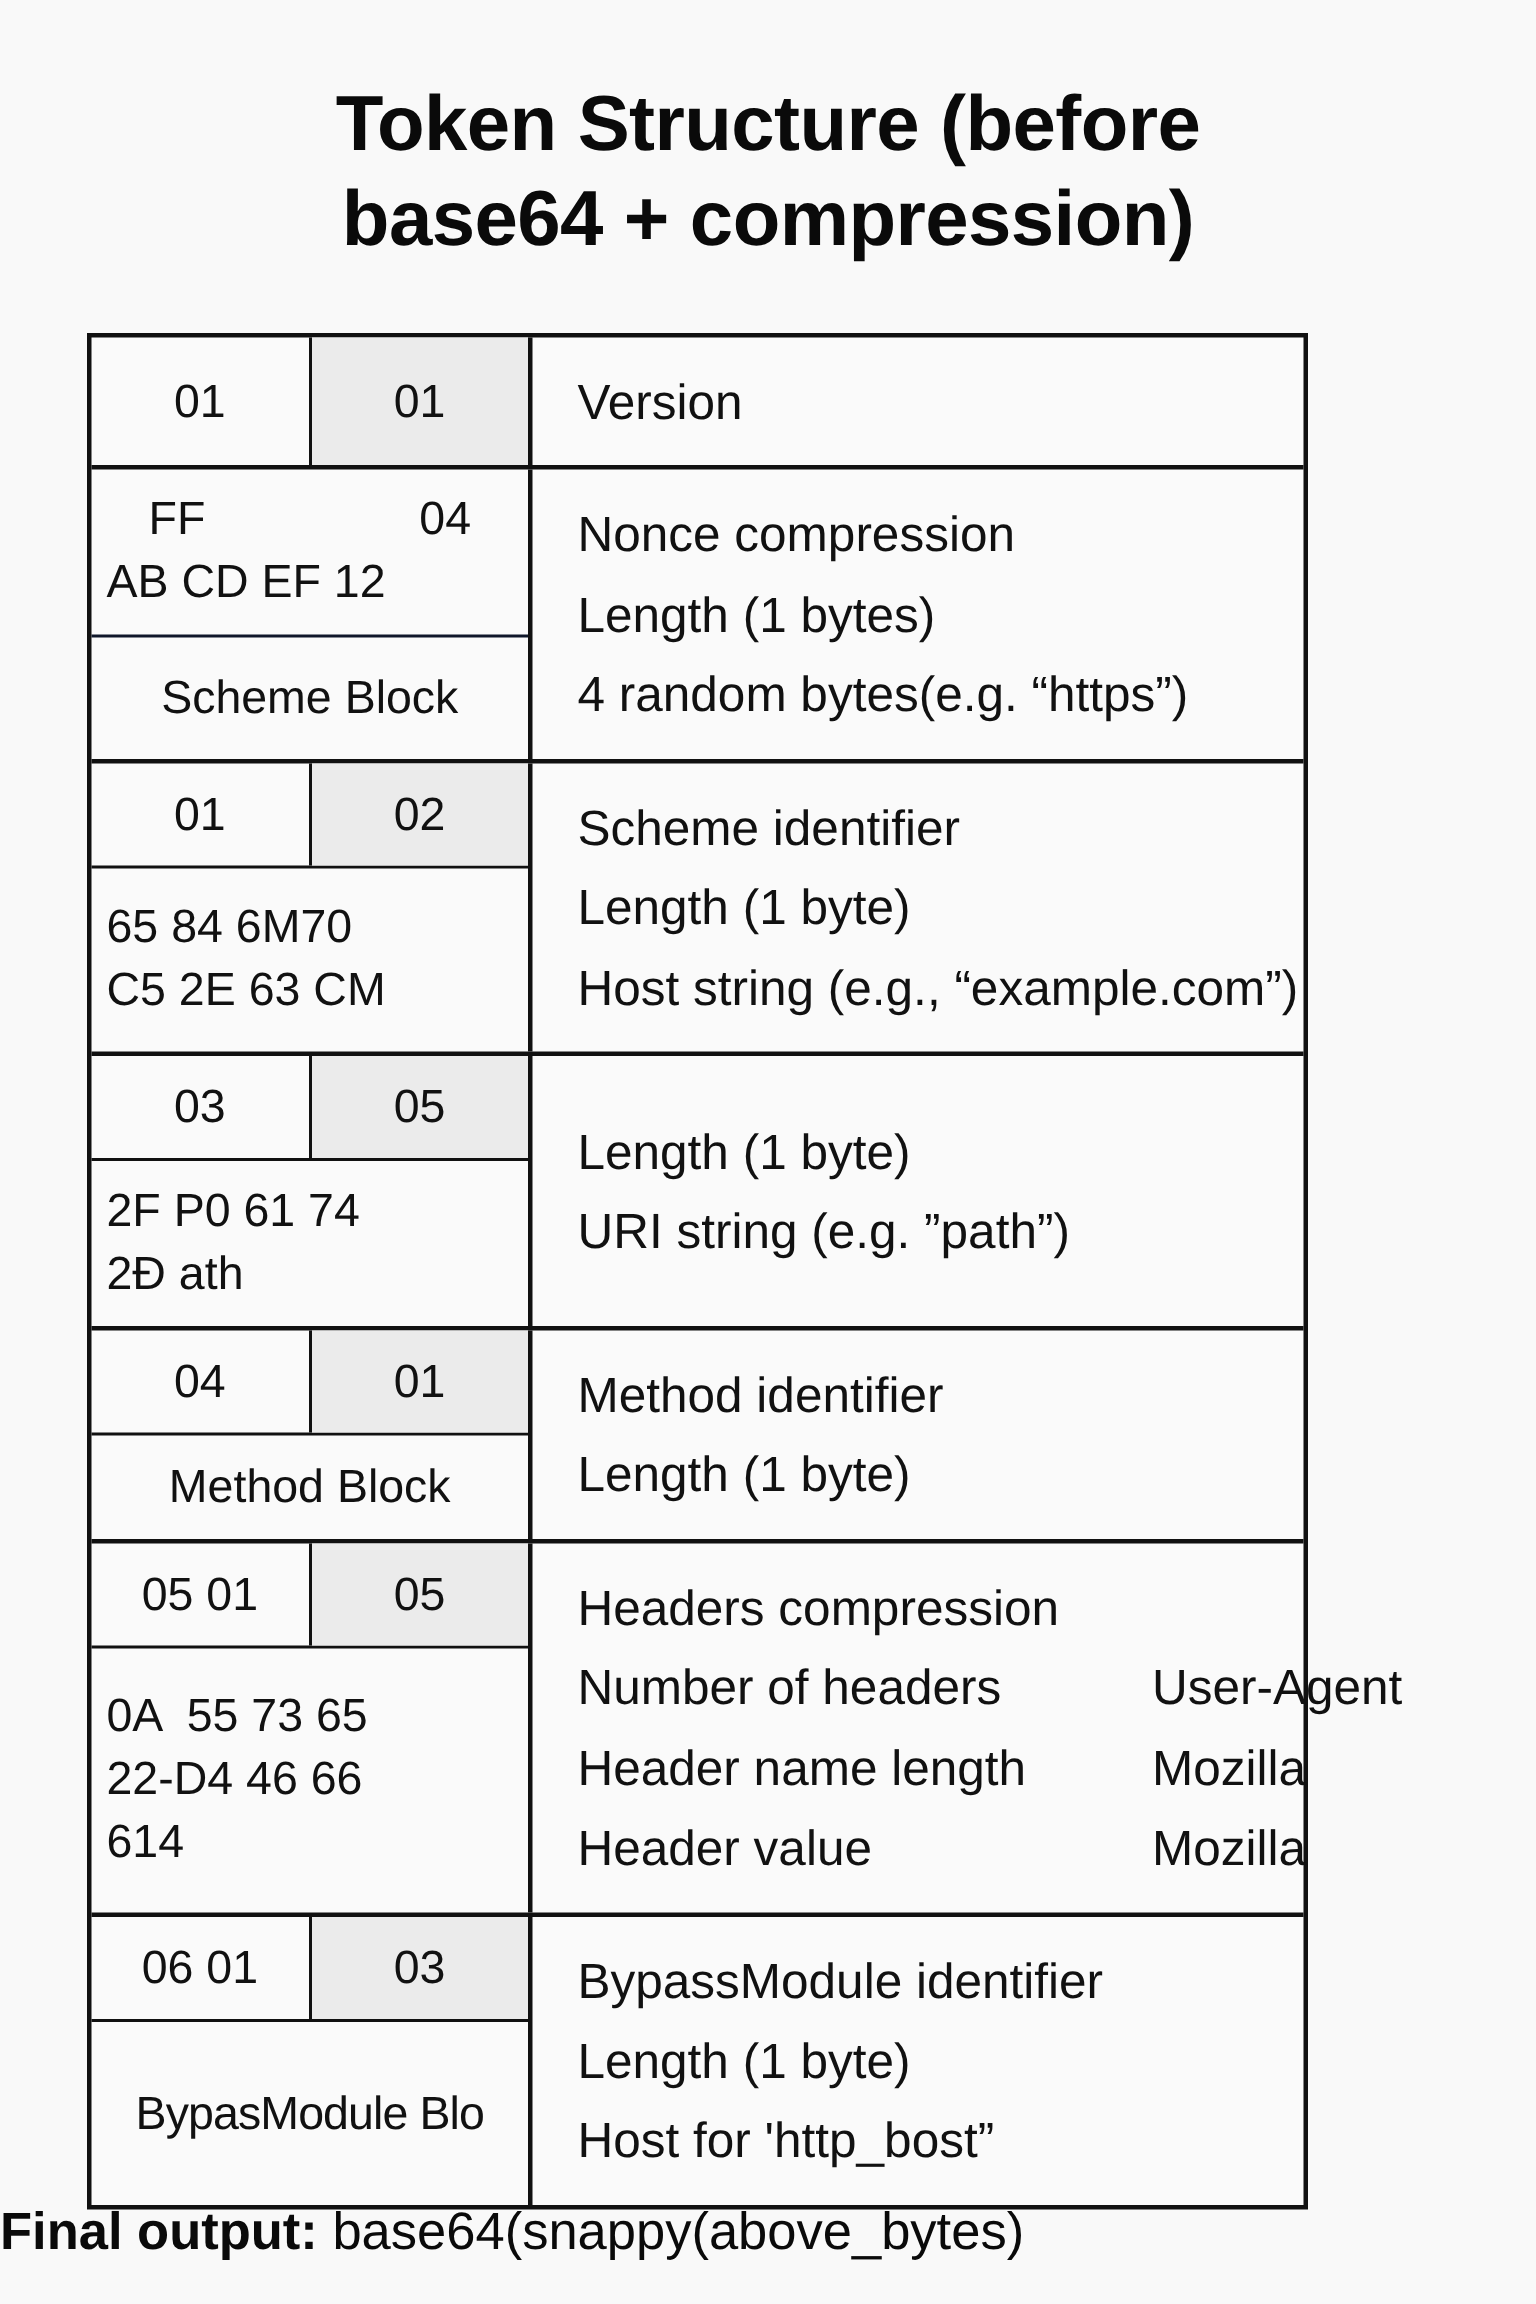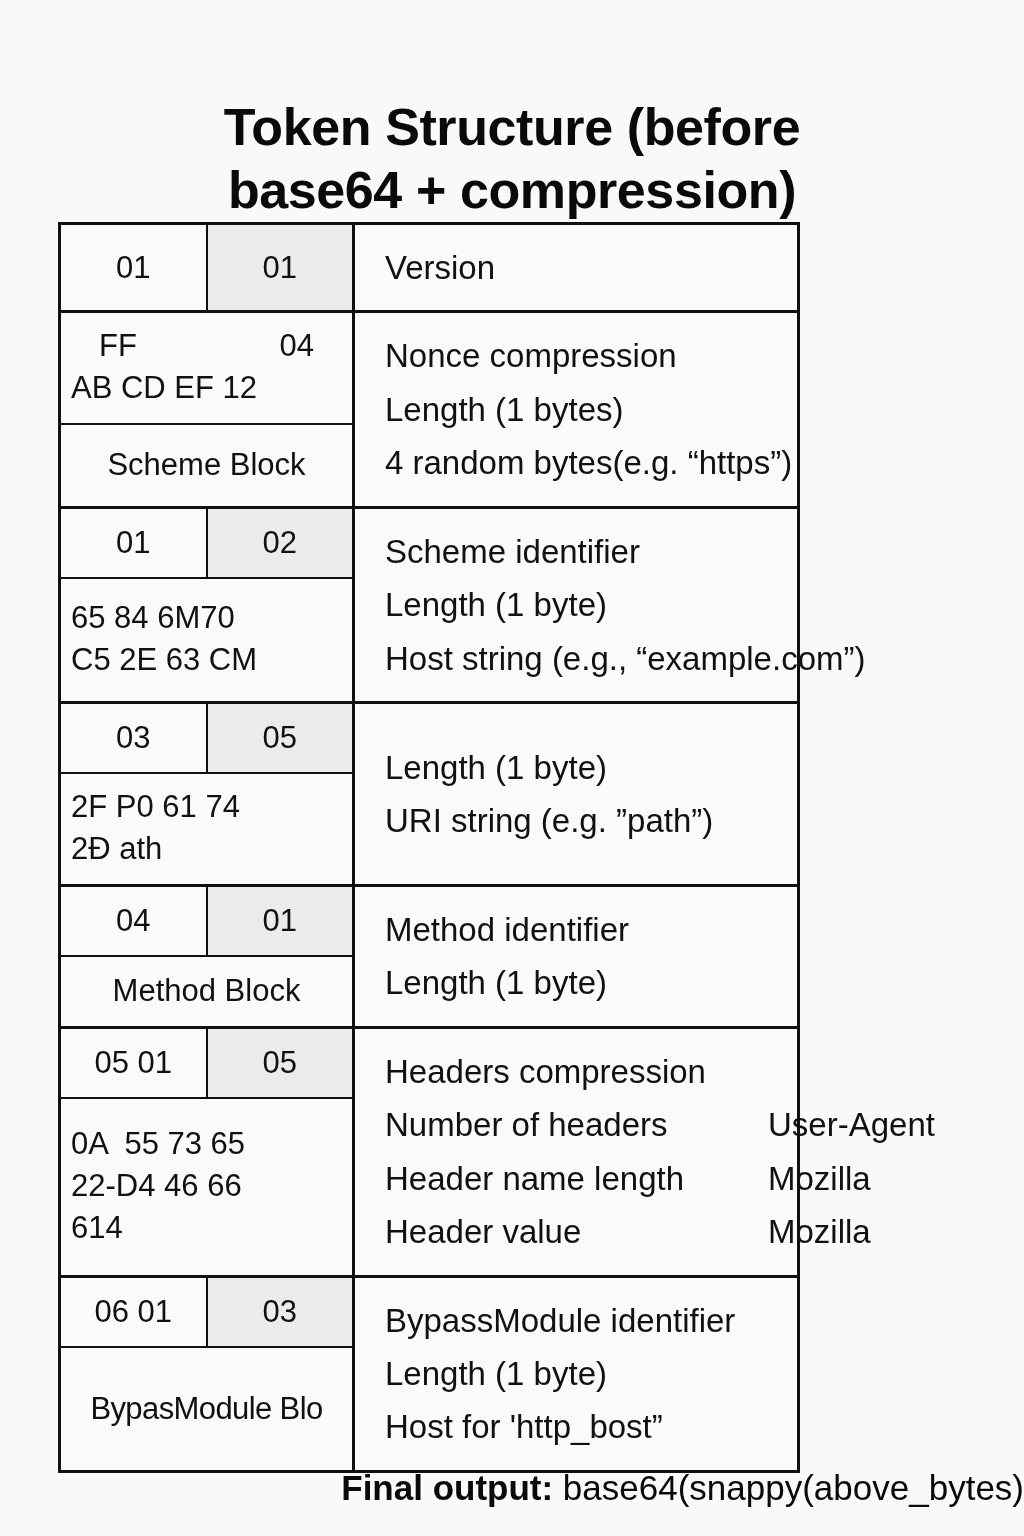--- a/index.html
+++ b/index.html
@@ -28,29 +28,28 @@
     left: 0;
     top: 52px;
     width: 1024px;
     text-align: center;
     font-size: 52px;
     font-weight: bold;
     line-height: 1.22;
     letter-spacing: -0.4px;
     color: #0a0a0a;
     white-space: pre-line;
-    margin-top: 44px;
   }
 
   
   #token-table {
     position: absolute;
     left: 58px;
     top: 222px;
-    width: 742px;
+    width: 814px;
     border: 3px solid #111111;
     box-sizing: border-box;
     background: #fafafa;
   }
 
   .trow {
     display: flex;
     width: 100%;
     box-sizing: border-box;
     border-bottom: 3px solid #111111;
@@ -147,21 +146,21 @@
   }
   .desc-two .dl { width: 383px; flex: 0 0 383px; white-space: pre; }
   .desc-two .dr { flex: 1 1 auto; white-space: pre; }
 
   
   #footer {
     position: absolute;
     left: 0;
     top: 1468px;
     width: 1024px;
-    text-align: right;
+    text-align: left;
     font-size: 35px;
     color: #0a0a0a;
     white-space: pre;
   }
   #footer .f-bold { font-weight: bold; }
 </style>
 </head>
 <body>
 
 <div id="page">

